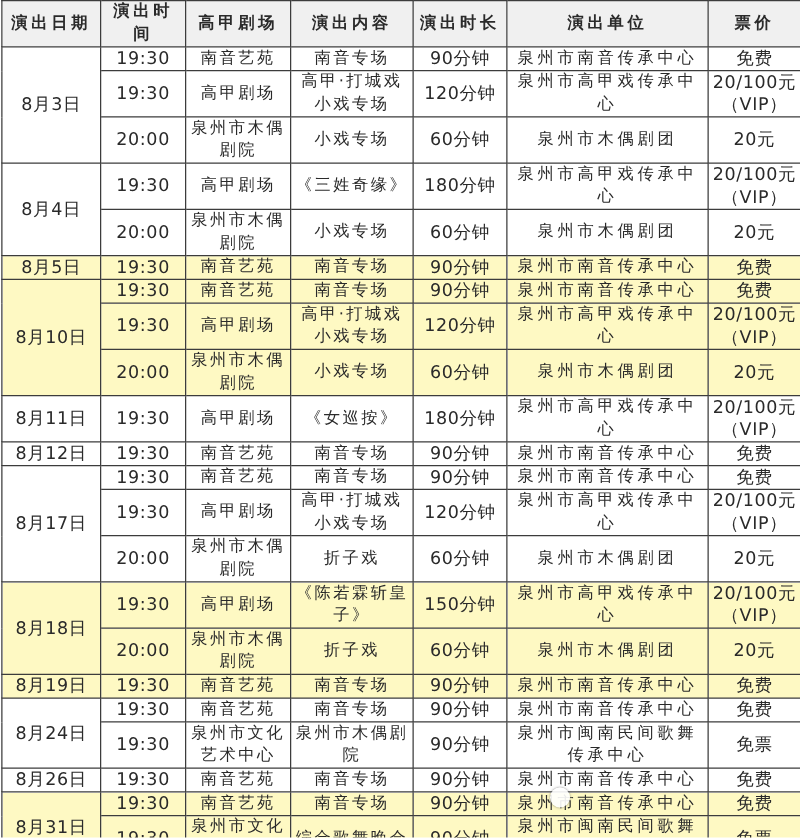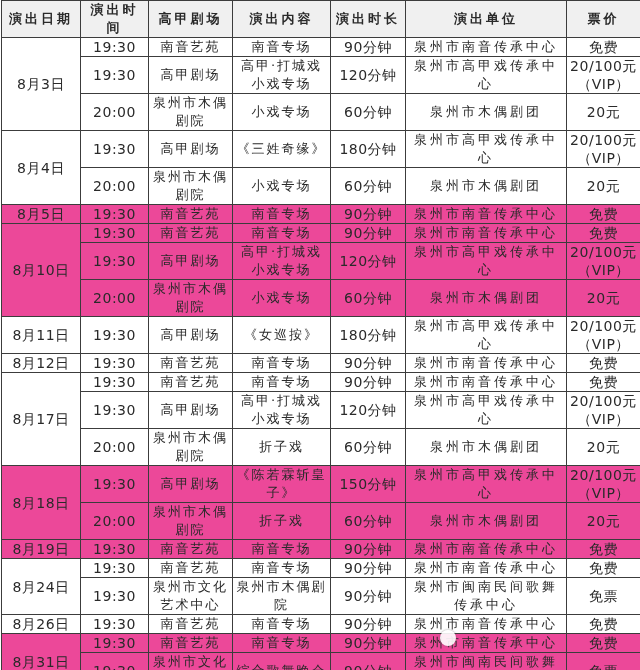--- a/index.html
+++ b/index.html
@@ -34,21 +34,21 @@
     font-size: 13px;
     letter-spacing: 3px;
     height: 17px;
   }
   td { font-size: 13px; letter-spacing: 2px; }
   td.time, td.dur, td.price { letter-spacing: 0.5px; font-size: 14px; }
   td.date { font-size: 14px; letter-spacing: 0.5px; text-align: center; }
   td.unit { letter-spacing: 3px; }
   tr.h1 td { height: 16px; }
   tr.h2 td { height: 34px; }
-  tr.shaded td { background: #ec4899; }
+  tr.shaded td { background: #fef9c3; }
   .watermark {
     position: absolute;
     left: 440px;
     top: 630px;
     font-family: "DejaVu Sans", sans-serif;
     font-size: 17px;
     color: rgba(255,255,255,0.9);
     text-shadow: 0 0 2px rgba(80,80,80,0.8);
     letter-spacing: 1px;
     display: flex;

